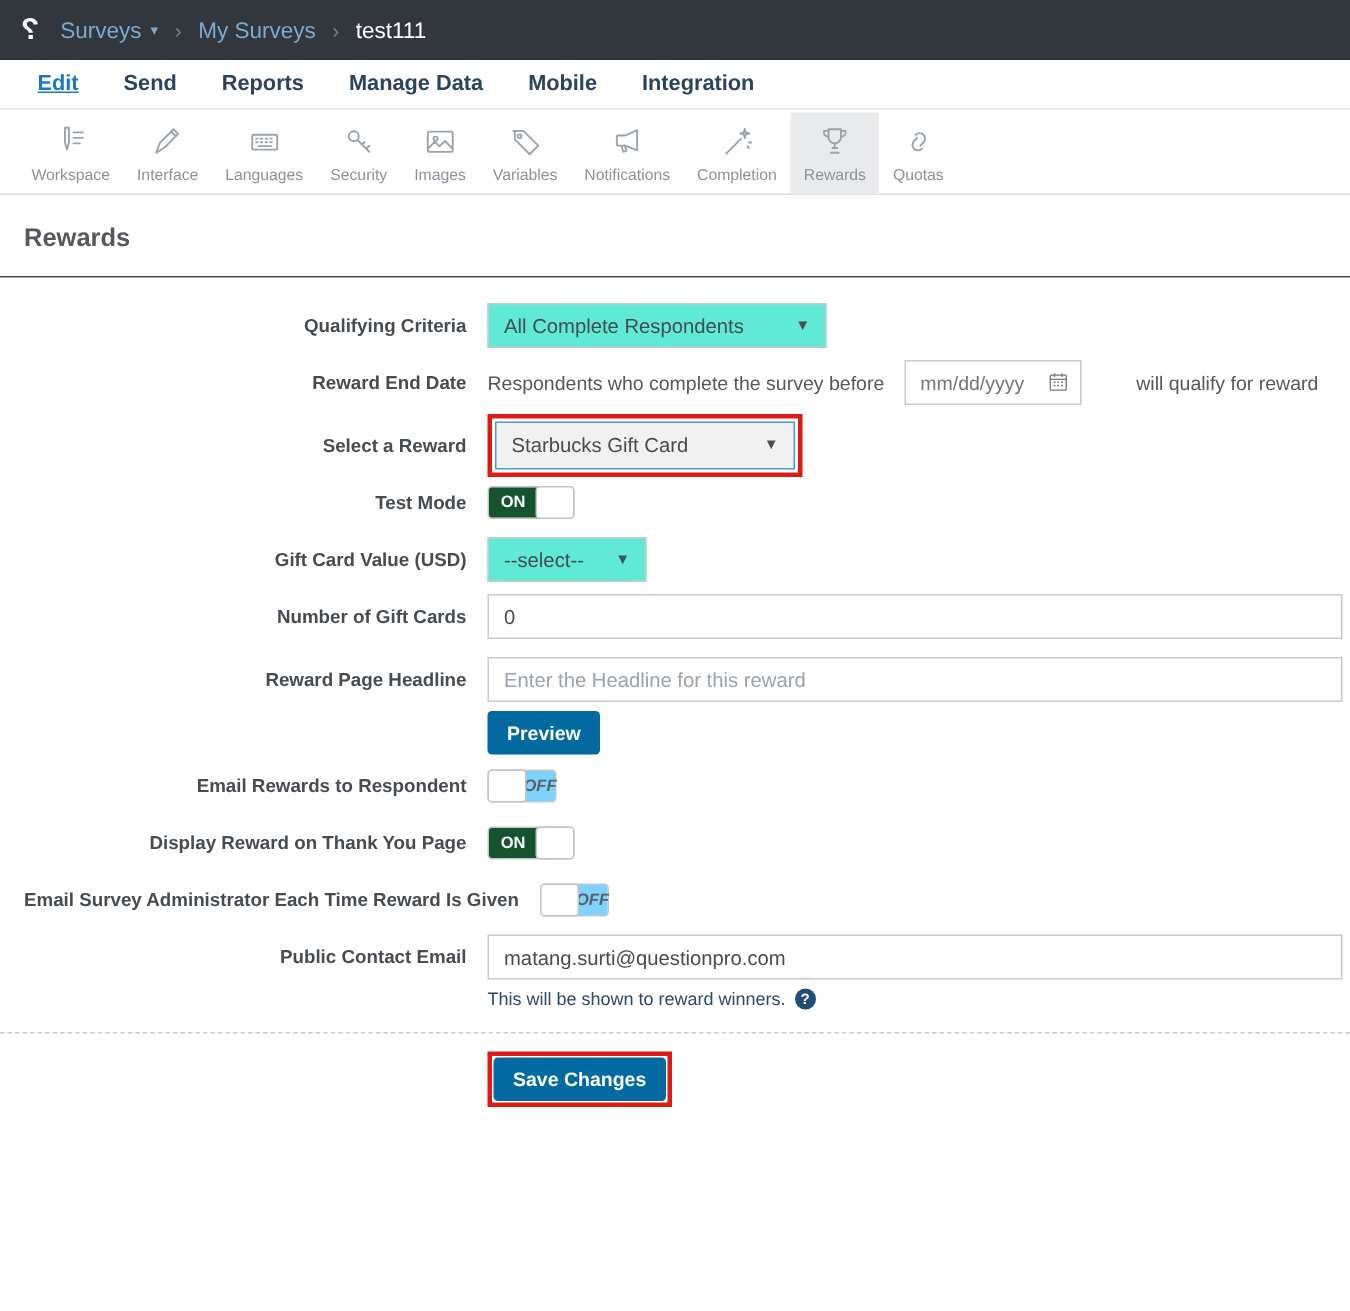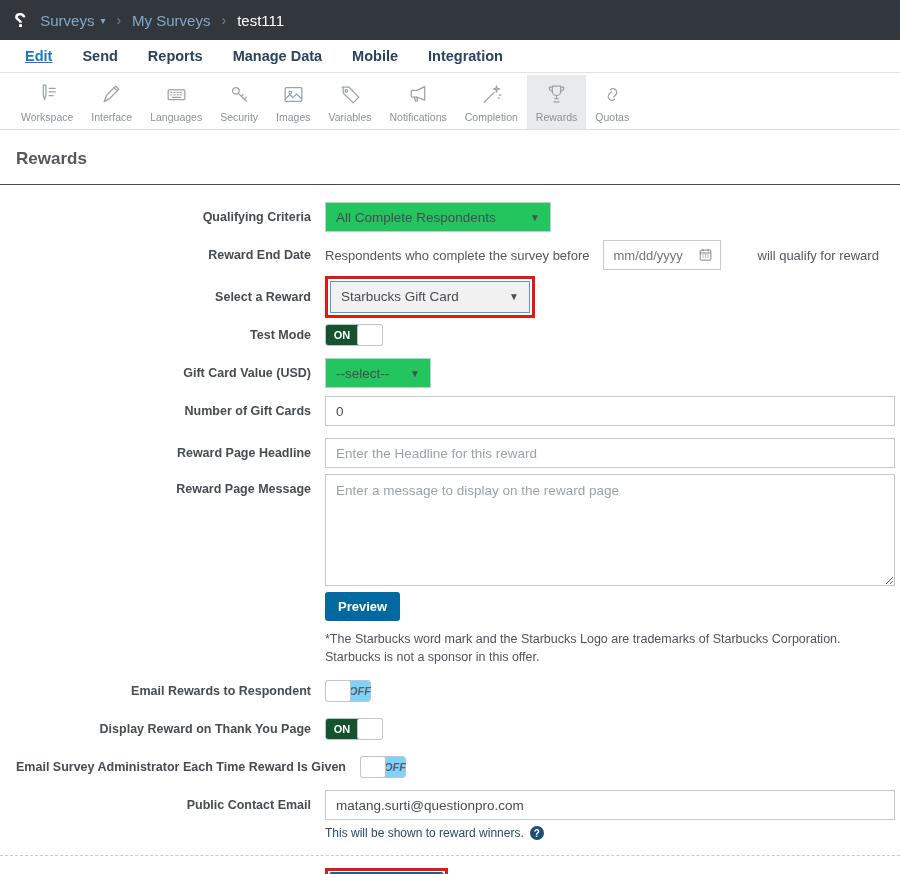--- a/index.html
+++ b/index.html
@@ -29,21 +29,21 @@
   .content { padding: 0 5px 0 16px; }
   .page-title { font-size:17px; font-weight:700; color:#55585c; margin:19px 0 15px 0; }
   .heading-rule { border:none; border-top:1px solid #46494d; margin:0 -5px 17px -16px; }
   .row { display:flex; align-items:center; }
   .row-start { align-items:flex-start; }
   .row-label { flex:0 0 295px; display:flex; justify-content:flex-end; font-size:12.5px; font-weight:700; color:#474c52; padding-top:0; }
   .row-label span { margin-left:auto; white-space:nowrap; }
   .row-start .row-label { padding-top:8px; }
   .row-control { margin-left:14px; flex:1; display:flex; align-items:center; min-width:0; }
   
-  .select { height:30px; border:1px solid #c6c9cd; background:#22c55e; display:inline-flex; align-items:center; justify-content:space-between; padding:0 10px; font-size:13.5px; color:#474c52; cursor:pointer; }
+  .select { height:30px; border:1px solid #c6c9cd; background:#5eead4; display:inline-flex; align-items:center; justify-content:space-between; padding:0 10px; font-size:13.5px; color:#474c52; cursor:pointer; }
   .select .sel-caret { font-size:10px; color:#4a4f54; margin-left:16px; }
   .sel-qc { width:226px; }
   .sel-reward { width:200px; height:32px; border-color:#4d9bd1; background:#f1f1f1; }
   .sel-value { width:106px; }
   .red-box { border:3px solid #de1b12; padding:2px; display:inline-block; line-height:0; }
   .red-box-btn { border:3px solid #de1b12; padding:1px; display:inline-block; line-height:0; }
   .text-input { height:30px; border:1px solid #c6c9cd; padding:0 10px; font-size:13.5px; color:#474c52; font-family:inherit; width:100%; }
   .text-input::placeholder, textarea::placeholder { color:#9ba2ab; }
   .inline-text { font-size:13px; color:#53585e; white-space:nowrap; }
   .date-wrap { position:relative; width:118px; margin:0 0 0 13px; }
@@ -243,46 +243,30 @@
 
   <div class="row mb6">
     <div class="row-label">
         <span>Reward Page Headline</span>
       </div>
     <div class="row-control">
       <input class="text-input" type="text" placeholder="Enter the Headline for this reward" style="">
     </div>
   </div>
 
-  <div class="row row-start mb6">
-    <div class="row-label">
-        <span>Reward Page Message</span>
-      </div>
-    <div class="row-control">
-      <textarea class="msg" placeholder="Enter a message to display on the reward page" style=""></textarea>
-    </div>
-  </div>
 
   <div class="row mb10">
     <div class="row-label">
         <span></span>
       </div>
     <div class="row-control">
       <button class="btn">Preview</button>
     </div>
   </div>
 
-  <div class="row mb14">
-    <div class="row-label">
-        <span></span>
-      </div>
-    <div class="row-control">
-      <p class="disclaimer" style="margin:0">*The Starbucks word mark and the Starbucks Logo are trademarks of Starbucks Corporation. Starbucks is not a sponsor in this offer.</p>
-    </div>
-  </div>
 
   <div class="row mb16">
     <div class="row-label">
         <span>Email Rewards to Respondent</span>
       </div>
     <div class="row-control">
       <span class="toggle">
         <span class="knob"></span>
         <span class="seg-off">OFF</span>
       </span>

